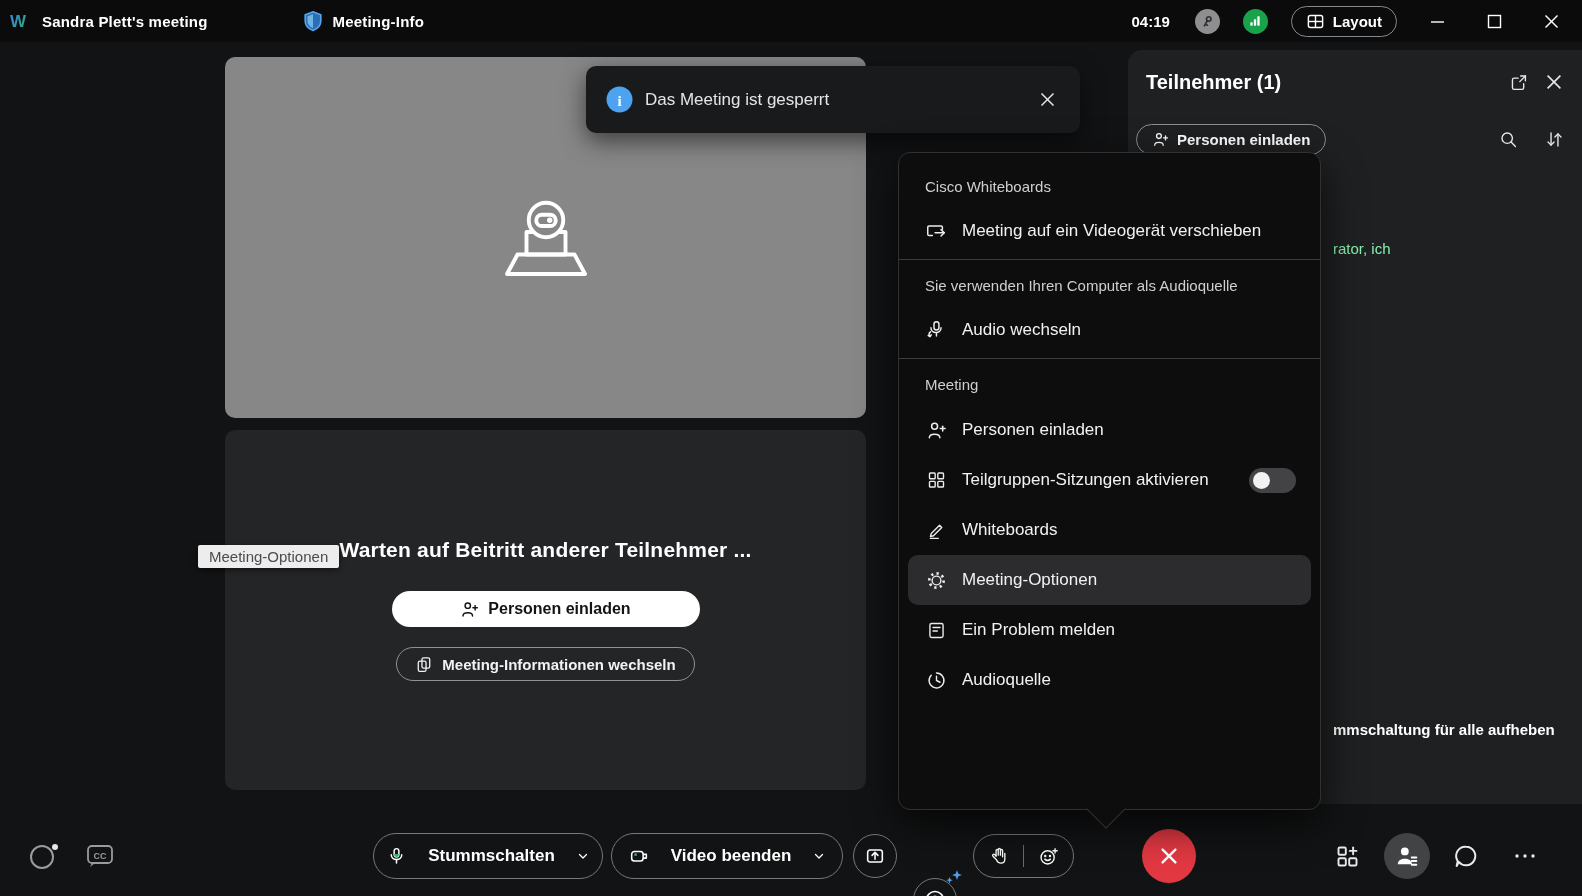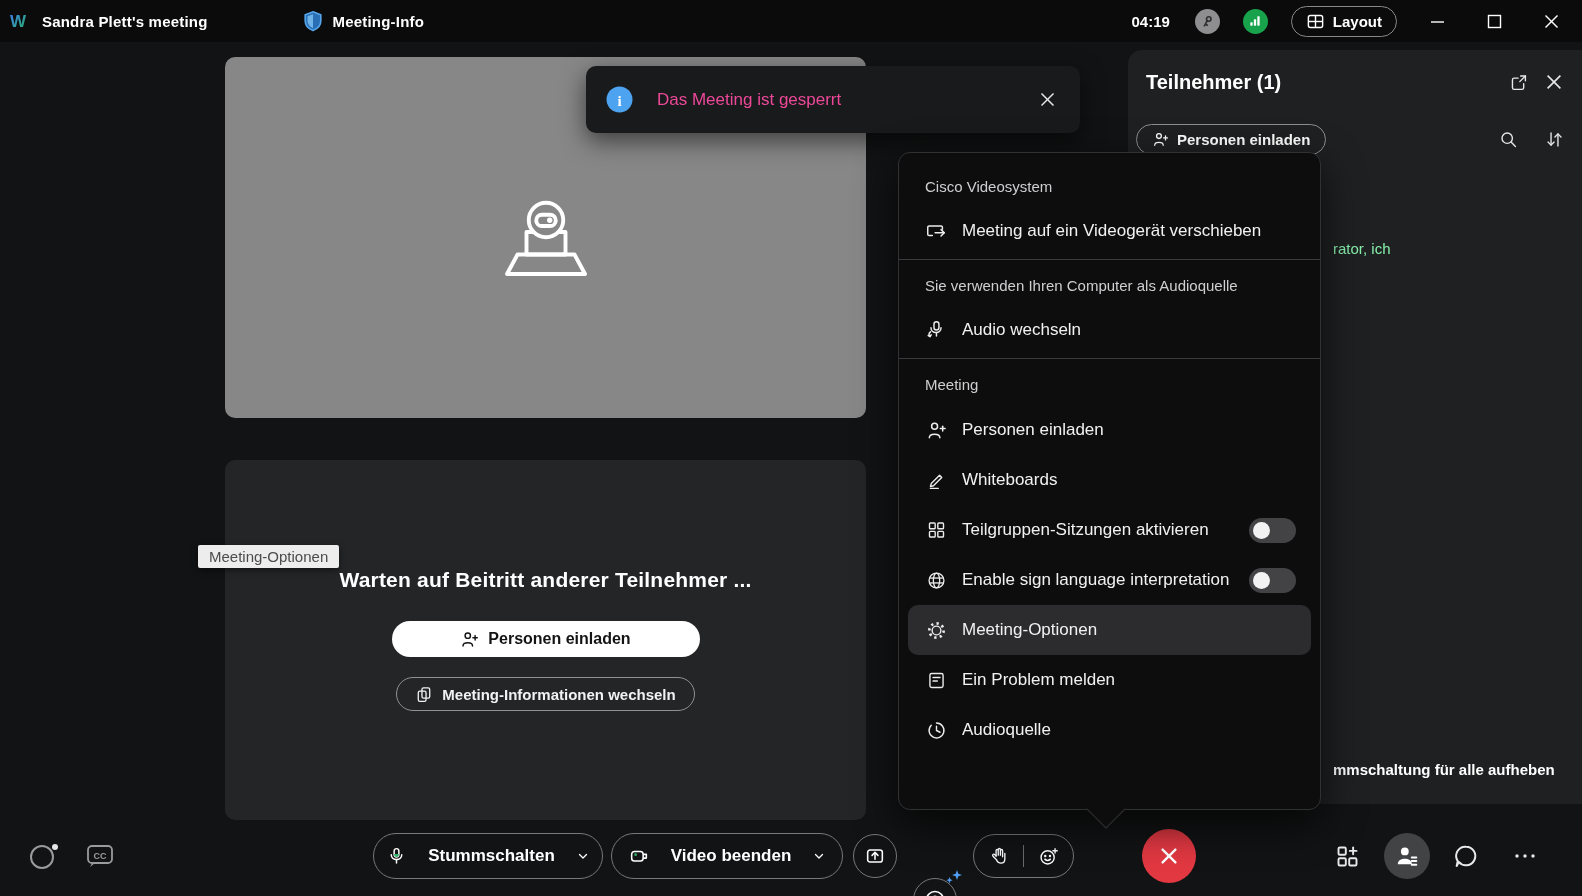--- a/index.html
+++ b/index.html
@@ -19,45 +19,45 @@
   .badge.key { background:#8e8e90; }
   .badge.net { background:#17a24b; }
   .layout-btn { display:flex; align-items:center; gap:8px; border:1px solid #86888a; border-radius:16px;
                 height:31px; padding:0 14px; font-size:15px; font-weight:600; color:#fff; background:transparent; cursor:pointer; }
   .win-btn { width:34px; height:34px; display:flex; align-items:center; justify-content:center; color:#fff; cursor:pointer; }
 
   
   #tile-remote { position:absolute; left:225px; top:57px; width:641px; height:361px; background:#878787;
                  border-radius:10px; display:flex; align-items:center; justify-content:center; }
   #tile-local  { position:absolute; left:225px; top:430px; width:641px; height:360px; background:#242527;
-                 border-radius:10px; display:flex; flex-direction:column; align-items:center;margin-top:30px; }
+                 border-radius:10px; display:flex; flex-direction:column; align-items:center; }
   .waiting-text { margin-top:108px; color:#fff; font-size:21px; font-weight:700; letter-spacing:.2px; }
   .invite-white { margin-top:29px; width:308px; height:36px; border-radius:18px; background:#fff; border:none; cursor:pointer;
                   display:flex; align-items:center; justify-content:center; gap:9px; color:#141414; font-size:16px; font-weight:700; }
   .copy-outline { margin-top:20px; height:34px; border-radius:17px; background:transparent; border:1px solid #909194; cursor:pointer;
                   display:flex; align-items:center; justify-content:center; gap:9px; color:#f2f2f2; font-size:15px; font-weight:600; padding:0 18px; }
 
   
   #toast { position:absolute; left:586px; top:66px; width:494px; height:67px; background:#191a1b; border-radius:10px;
            box-shadow:0 8px 24px rgba(0,0,0,.55); display:flex; align-items:center; padding:0 20px; z-index:5; }
-  .toast-msg { color:#ec4899; font-size:17px; margin-left:24px; flex:1; }
+  .toast-msg { color:#e5e5e5; font-size:17px; margin-left:12px; flex:1; }
   .toast-close { width:26px; height:26px; display:flex; align-items:center; justify-content:center; color:#e8e8e8; cursor:pointer; }
 
   
   #panel { position:absolute; left:1128px; top:50px; width:454px; height:754px; background:#1f2021;
            border-radius:14px 0 0 14px; z-index:2; color:#fff; }
   .panel-head { display:flex; align-items:center; padding:18px 14px 0 18px; }
   .panel-title { font-size:20px; font-weight:700; flex:1; }
   .panel-ico { width:28px; height:28px; display:flex; align-items:center; justify-content:center; color:#e8e8e8; cursor:pointer; margin-left:8px; }
   .panel-tools { display:flex; align-items:center; padding:28px 14px 0 8px; }
   .invite-pill { display:flex; align-items:center; gap:8px; height:31px; padding:0 15px; border-radius:16px;
                  border:1px solid #8d8e90; background:transparent; color:#fff; font-size:15px; font-weight:600; cursor:pointer; }
   .panel-tools .spacer { flex:1; }
   .frag-role { position:absolute; left:205px; top:190px; color:#86efac; font-size:15px; }
-  .frag-unmute { position:absolute; left:205px; top:711px; color:#fff; font-size:15px; font-weight:600; }
+  .frag-unmute { position:absolute; left:205px; top:671px; color:#fff; font-size:15px; font-weight:600; }
 
   
   #menu { position:absolute; left:898px; top:152px; width:423px; height:658px; background:#0d0d0e;
           border:1px solid #313133; border-radius:12px; box-shadow:0 14px 40px rgba(0,0,0,.7); z-index:6; color:#f1f1f1; }
   #menu .tail { position:absolute; left:193px; bottom:-14px; width:28px; height:28px; background:#0d0d0e;
                 border-right:1px solid #313133; border-bottom:1px solid #313133; transform:rotate(45deg); }
   .m-pad { padding-top:12px; }
   .m-header { height:42px; display:flex; align-items:center; padding-left:26px; color:#cfcfd1; font-size:15px; }
   .m-item { height:48px; display:flex; align-items:center; padding-left:26px; gap:15px; font-size:17px; cursor:pointer; position:relative; }
   .m-item.tall { height:50px; }
@@ -257,21 +257,21 @@
     </span>
   </div>
   <div class="frag-role">rator, ich</div>
   <div class="frag-unmute">mmschaltung für alle aufheben</div>
 </div>
 
 <div id="menu">
   <div class="tail"></div>
   <div class="m-pad"></div>
 
-  <div class="m-header">Cisco Videosystem</div>
+  <div class="m-header">Cisco Whiteboards</div>
   <div class="m-item">
     <span class="mi">
       <svg width="22" height="22" viewBox="0 0 24 24" fill="none" stroke="#ececec" stroke-width="1.6" stroke-linecap="round" stroke-linejoin="round">
         <path d="M8 17 H4.5 a1.5 1.5 0 0 1 -1.5 -1.5 V8 a1.5 1.5 0 0 1 1.5 -1.5 h13 A1.5 1.5 0 0 1 19 8 v2"></path>
         <line x1="11" y1="14" x2="21" y2="14"></line>
           <polyline points="17.5,10.5 21,14 17.5,17.5"></polyline>
       </svg>
     </span>
     <span>Meeting auf ein Videogerät verschieben</span>
   </div>
@@ -302,53 +302,41 @@
           <path d="M3.5 18.5 C3.5 13.6 14.5 13.6 14.5 18.5"></path>
         <line x1="17.5" y1="6.5" x2="17.5" y2="11.5"></line>
           <line x1="15" y1="9" x2="20" y2="9"></line>
       </svg>
     </span>
     <span>Personen einladen</span>
   </div>
 
   <div class="m-item tall">
     <span class="mi">
-      <svg width="21" height="21" viewBox="0 0 24 24" fill="none" stroke="#ececec" stroke-width="1.6" stroke-linecap="round" stroke-linejoin="round">
-        <path d="M6 15.5 L15.5 6 l2.5 2.5 L8.5 18 l-3.4 0.9 Z"></path>
-          <line x1="5" y1="21" x2="14" y2="21"></line>
-      </svg>
-    </span>
-    <span>Whiteboards</span>
-  </div>
-
-  <div class="m-item tall">
-    <span class="mi">
       <svg width="21" height="21" viewBox="0 0 24 24" fill="none" stroke="#ececec" stroke-width="1.6">
         <rect x="4" y="3.5" width="6.5" height="6.5" rx="1"></rect>
           <rect x="13.5" y="3.5" width="6.5" height="6.5" rx="1"></rect>
         <rect x="4" y="13" width="6.5" height="6.5" rx="1"></rect>
           <rect x="13.5" y="13" width="6.5" height="6.5" rx="1"></rect>
       </svg>
     </span>
     <span>Teilgruppen-Sitzungen aktivieren</span>
     <span class="toggle off"></span>
   </div>
 
   <div class="m-item tall">
     <span class="mi">
-      <svg width="21" height="21" viewBox="0 0 24 24" fill="none" stroke="#ececec" stroke-width="1.5">
-        <circle cx="12" cy="12" r="8.5"></circle>
-          <ellipse cx="12" cy="12" rx="3.6" ry="8.5"></ellipse>
-        <line x1="4" y1="9.2" x2="20" y2="9.2"></line>
-          <line x1="4" y1="14.8" x2="20" y2="14.8"></line>
-      </svg>
-    </span>
-    <span>Enable sign language interpretation</span>
-    <span class="toggle off"></span>
-  </div>
+      <svg width="21" height="21" viewBox="0 0 24 24" fill="none" stroke="#ececec" stroke-width="1.6" stroke-linecap="round" stroke-linejoin="round">
+        <path d="M6 15.5 L15.5 6 l2.5 2.5 L8.5 18 l-3.4 0.9 Z"></path>
+          <line x1="5" y1="21" x2="14" y2="21"></line>
+      </svg>
+    </span>
+    <span>Whiteboards</span>
+  </div>
+
 
   <div class="m-item tall hl">
     <span class="mi">
       <svg width="21" height="21" viewBox="0 0 24 24" fill="none" stroke="#ececec">
         <circle cx="12" cy="12" r="5" stroke-width="1.6"></circle>
         <circle cx="12" cy="12" r="8.2" stroke-width="3" stroke-dasharray="2.6 3.8"></circle>
       </svg>
     </span>
     <span>Meeting-Optionen</span>
   </div>

